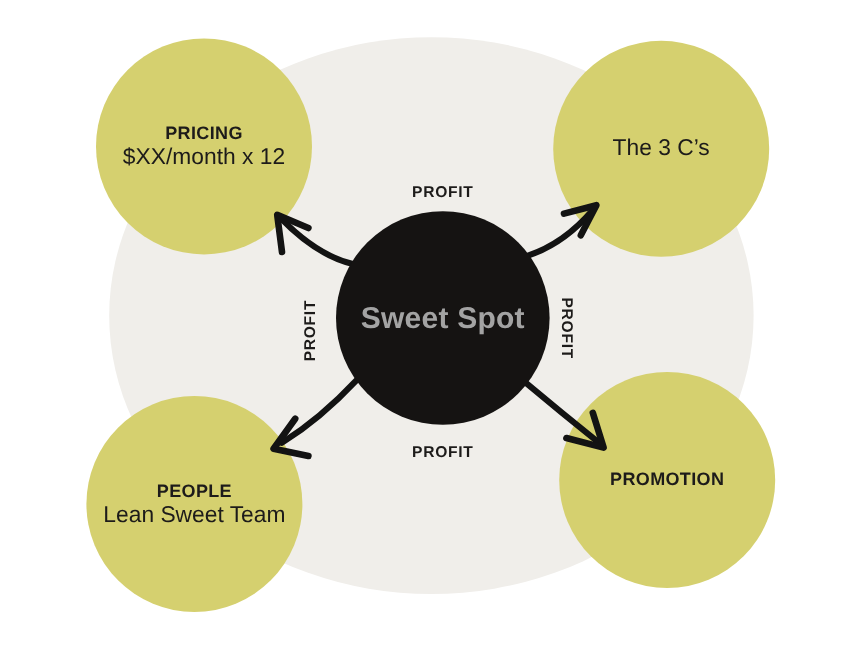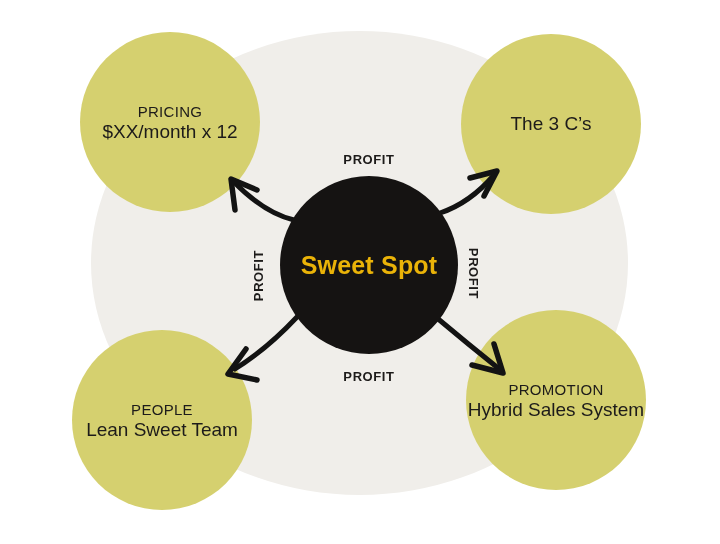--- a/index.html
+++ b/index.html
@@ -38,21 +38,21 @@
     text-align: center;
     z-index: 2;
     color: #1d1b1a;
   }
   .node-pricing   { left: 80px;  top: 32px; }
   .node-program   { left: 461px; top: 34px; }
   .node-people    { left: 72px;  top: 330px; }
   .node-promotion { left: 466px; top: 310px; }
   .node-title {
     font-size: 15px;
-    font-weight: 400;
+    font-weight: 700;
     letter-spacing: 0.3px;
     line-height: 20px;
   }
   .node-subtitle {
     font-size: 19px;
     font-weight: 400;
     line-height: 20px;
   }
   .arrows {
     position: absolute;
@@ -68,21 +68,21 @@
     height: 178px;
     border-radius: 50%;
     background: #151312;
     display: flex;
     align-items: center;
     justify-content: center;
     text-align: center;
     z-index: 4;
   }
   .center-title {
-    color: #eab308;
+    color: #a3a3a3;
     font-size: 25px;
     font-weight: 700;
     line-height: 34px;
     letter-spacing: 0.2px;
   }
   .center-title span { display: block; }
   .profit-label {
     position: absolute;
     width: 80px;
     text-align: center;
@@ -113,21 +113,20 @@
     <div class="node-subtitle">The 3 C’s</div>
   </div>
 
   <div class="node node-people">
     <div class="node-title">PEOPLE</div>
     <div class="node-subtitle">Lean Sweet Team</div>
   </div>
 
   <div class="node node-promotion">
     <div class="node-title">PROMOTION</div>
-    <div class="node-subtitle">Hybrid Sales System</div>
   </div>
 
   <svg class="arrows" width="720" height="544" viewBox="0 0 720 544" fill="none" stroke="#131313" stroke-linecap="round" stroke-linejoin="round">
     <g>
       <path d="M 294 220 Q 264 213 233 181" stroke-width="5"></path>
       <path d="M 257 190 L 231 179 L 235 210" stroke-width="5.5"></path>
     </g>
     <g>
       <path d="M 440 213 Q 470 203 494 175" stroke-width="5"></path>
       <path d="M 470 178 L 497 171 L 484 196" stroke-width="5.5"></path>

